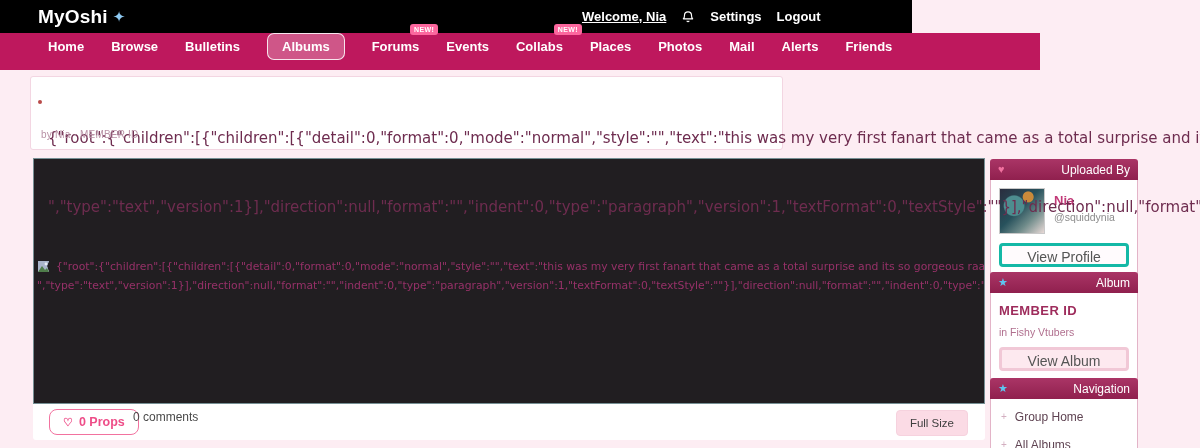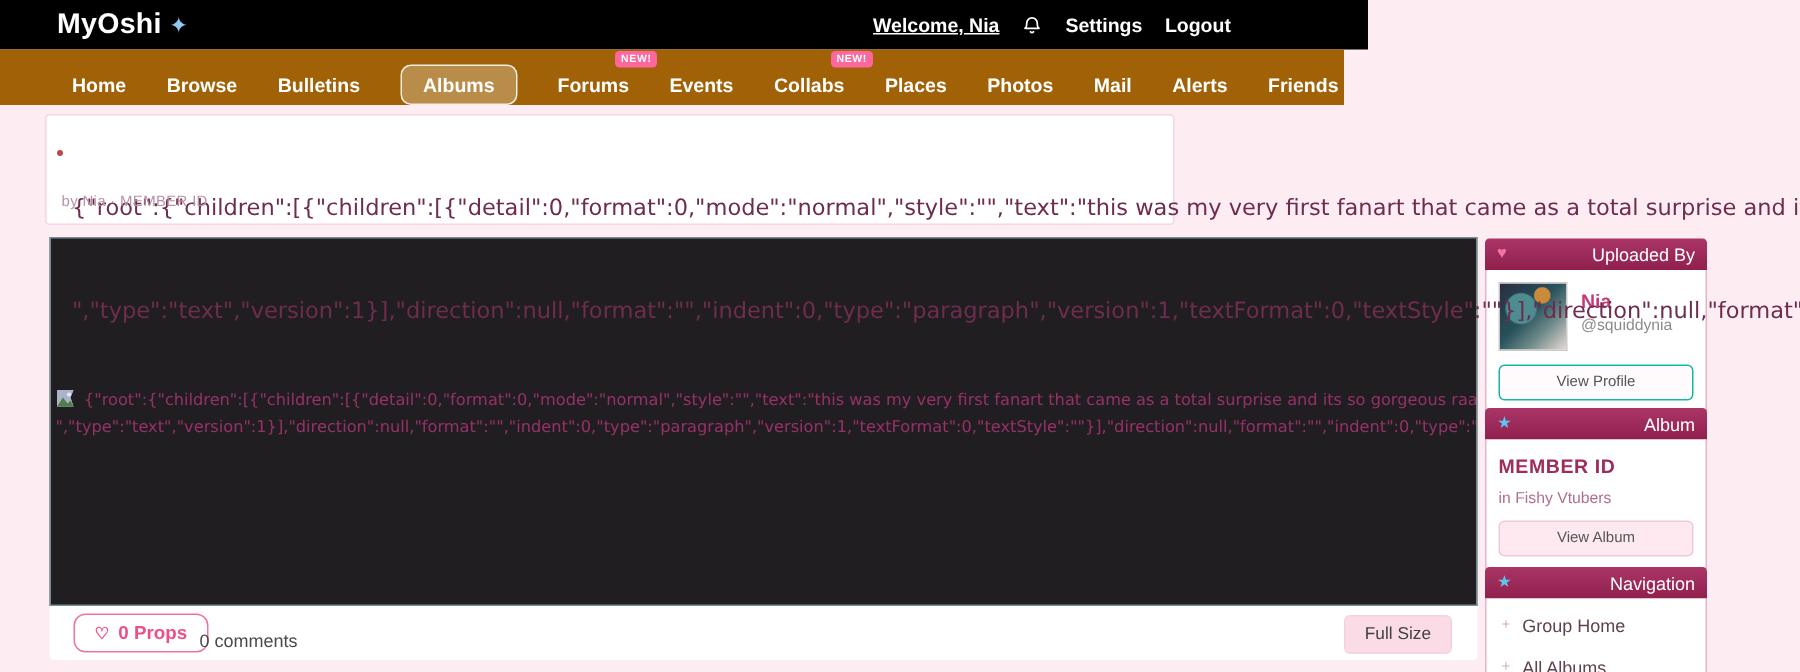--- a/index.html
+++ b/index.html
@@ -18,22 +18,22 @@
   .logo-wrap { position:absolute; left:38px; top:0; height:33px; display:flex; align-items:center; gap:5px; }
   .logo { color:#ffffff; font-weight:bold; font-size:19px; letter-spacing:.2px; }
   .sparkle { color:#8ec9f2; font-size:15px; }
   .user-menu { position:absolute; left:582px; top:0; height:33px; display:flex; align-items:center; gap:15px; }
   .welcome { color:#ffffff; font-size:13px; font-weight:bold;text-decoration:underline; }
   .bell { display:flex; align-items:center; cursor:pointer; }
   .menu-link { color:#ffffff; font-size:13px; font-weight:bold; text-decoration:none; cursor:pointer; }
 
   
   .navbar {
-    position:absolute; left:0; top:33px; width:896px; height:37px;
-    background:#a16207; display:flex; align-items:flex-end; gap:27px; padding-left:48px;
+    position:absolute; left:0; top:33px; width:1040px; height:37px;
+    background:#be185d; display:flex; align-items:flex-start; gap:27px; padding-left:48px;
   }
   .nav-item-wrap { position:relative; }
   .nav-item {
     color:#ffffff; font-size:13px; font-weight:bold; text-decoration:none;
     cursor:pointer; white-space:nowrap; padding:6px 0; display:inline-block;
   }
   .nav-item.active {
     background:rgba(255,255,255,.27);
     border:1px solid rgba(255,255,255,.85);
     border-radius:7px; padding:5px 14px;
@@ -79,21 +79,21 @@
     background:#ffffff; border-radius:0 0 3px 3px;
   }
   .props-btn {
     position:absolute; left:16px; top:5px;
     background:#ffffff; border:1.5px solid #f2729f; border-radius:8px;
     color:#ee4d88; font-size:12.5px; font-weight:bold;
     padding:5px 13px; cursor:pointer; display:flex; align-items:center; gap:6px;
     font-family:"Liberation Sans",sans-serif;
   }
   .props-heart { font-size:11px; }
-  .comments-count { position:absolute; left:100px; top:16px; font-size:12px; color:#4a4a4a; }
+  .comments-count { position:absolute; left:100px; top:6px; font-size:12px; color:#4a4a4a; }
   .fullsize-btn {
     position:absolute; right:17px; top:6px;
     background:#fbdbe5; border:1px solid #f6d2de; border-radius:4px;
     color:#3f3f3f; font-size:11.5px; padding:6px 13px; cursor:pointer;
     font-family:"Liberation Sans",sans-serif;
   }
 
   
   .panel { position:absolute; left:990px; width:148px; }
   .panel-1 { top:159px; }
@@ -116,22 +116,22 @@
     width:46px; height:46px; border:1px solid #c9c9c9; flex:0 0 auto;
     background:
       radial-gradient(circle at 64% 18%, #c98a3a 0 11%, rgba(0,0,0,0) 13%),
       radial-gradient(circle at 32% 38%, #4d8d8f 0 24%, rgba(0,0,0,0) 27%),
       linear-gradient(135deg,#2a2d3e 0%,#27515c 45%,#6f8b8a 70%,#e8d9d6 100%);
   }
   .uploader-name { margin-top:5px; color:#c23a78; font-size:13px; font-weight:bold; }
   .uploader-handle { margin-top:3px; color:#8c8c8c; font-size:10.5px; }
   .panel-btn {
     margin-top:9px; display:block; width:100%; height:24px; line-height:22px;
-    text-align:center; background:#fffbfd; border:1px solid #14b8a6;
-    border-radius:4px; color:#555555; font-size:10px; cursor:pointer;
+    text-align:center; background:#fffbfd; border:3px solid #14b8a6;
+    border-radius:4px; color:#555555; font-size:14px; cursor:pointer;
     font-family:"Liberation Sans",sans-serif;
   }
   .panel-btn.pinker { background:#fde9ef; border-color:#f1c8d6; }
   .album-name { color:#9e2c5c; font-size:13px; font-weight:bold; letter-spacing:.4px; margin-top:2px; }
   .album-context { color:#b06f8e; font-size:10.5px; margin-top:8px; }
   .nav-panel-body { padding:4px 8px; height:54px; }
   .nav-link-row { display:flex; align-items:center; gap:8px; padding:7px 2px; cursor:pointer; }
   .nav-link-marker { color:#d3afc0; font-size:10px; line-height:1; }
   .nav-link-label { color:#5f4352; font-size:12px; }
 </style>

